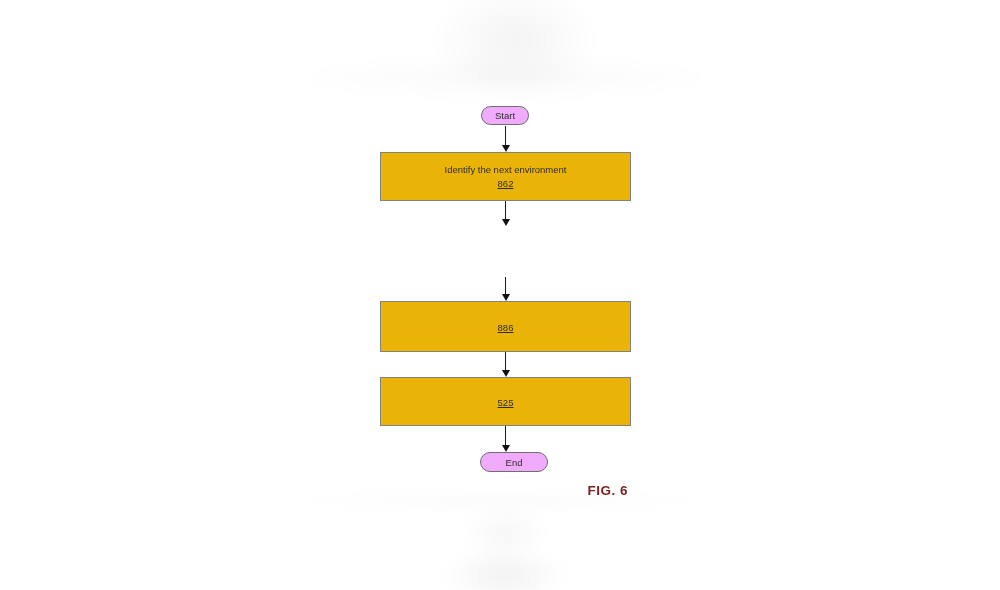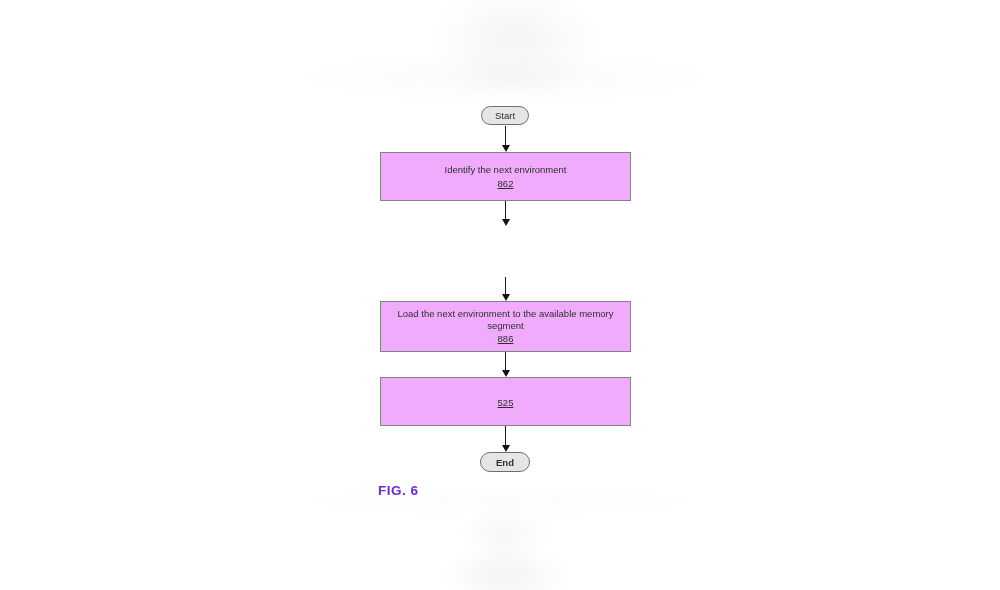--- a/index.html
+++ b/index.html
@@ -33,33 +33,33 @@
   .smudge-bottom-blob2 {
     left: 440px; top: 545px; width: 130px; height: 60px;
     background: radial-gradient(ellipse at center, rgba(0,0,0,0.05), rgba(0,0,0,0) 70%);
   }
 
   
   .terminal {
     position: absolute;
     border: 1px solid #6f6f6f;
     border-radius: 10px;
-    background: #e5e5e5;
+    background: #f0abfc;
     display: flex;
     align-items: center;
     justify-content: center;
     font-size: 9.5px;
     box-sizing: border-box;
   }
   .step {
     position: absolute;
     left: 380px;
     width: 251px;
     border: 1px solid #828282;
-    background: #f0abfc;
+    background: #eab308;
     box-sizing: border-box;
     display: flex;
     flex-direction: column;
     align-items: center;
     justify-content: center;
     text-align: center;
     font-size: 9.5px;
     line-height: 1.2;
     padding: 2px 8px;
   }
@@ -74,24 +74,24 @@
     position: absolute; bottom: 0; left: 0.5px;
     width: 0; height: 0;
     border-left: 4px solid transparent;
     border-right: 4px solid transparent;
     border-top: 7px solid #111;
   }
 
   .caption {
     position: absolute;
     left: 378px; top: 483px; width: 250px;
-    text-align: left;
+    text-align: right;
     font-weight: bold;
     font-size: 13.5px;
-    color: #6d28d9;
+    color: #7f1d1d;
     letter-spacing: 0.5px;
   }
 </style>
 </head>
 <body>
 
 <div class="canvas">
 
   <div class="smudge smudge-top-blob"></div>
   <div class="smudge smudge-top-band"></div>
@@ -118,37 +118,36 @@
       <span class="head"></span>
   </div>
 
 
   <div class="arrow" style="top:277px; height:24px;">
     <span class="shaft"></span>
       <span class="head"></span>
   </div>
 
   <div class="step" style="top:301px; height:51px;">
-    <span>Load the next environment to the available memory segment</span>
     <span class="ref">886</span>
   </div>
 
   <div class="arrow" style="top:352px; height:25px;">
     <span class="shaft"></span>
       <span class="head"></span>
   </div>
 
   <div class="step" style="top:377px; height:49px;">
     <span class="ref">525</span>
   </div>
 
   <div class="arrow" style="top:426px; height:26px;">
     <span class="shaft"></span>
       <span class="head"></span>
   </div>
 
-  <div class="terminal" style="left:480px; top:452px; width:50px; height:20px;font-weight:bold;">
+  <div class="terminal" style="left:480px; top:452px; width:68px; height:20px;">
     <span>End</span>
   </div>
 
   <div class="caption">FIG. 6</div>
 
 </div>
 
 </body></html>

